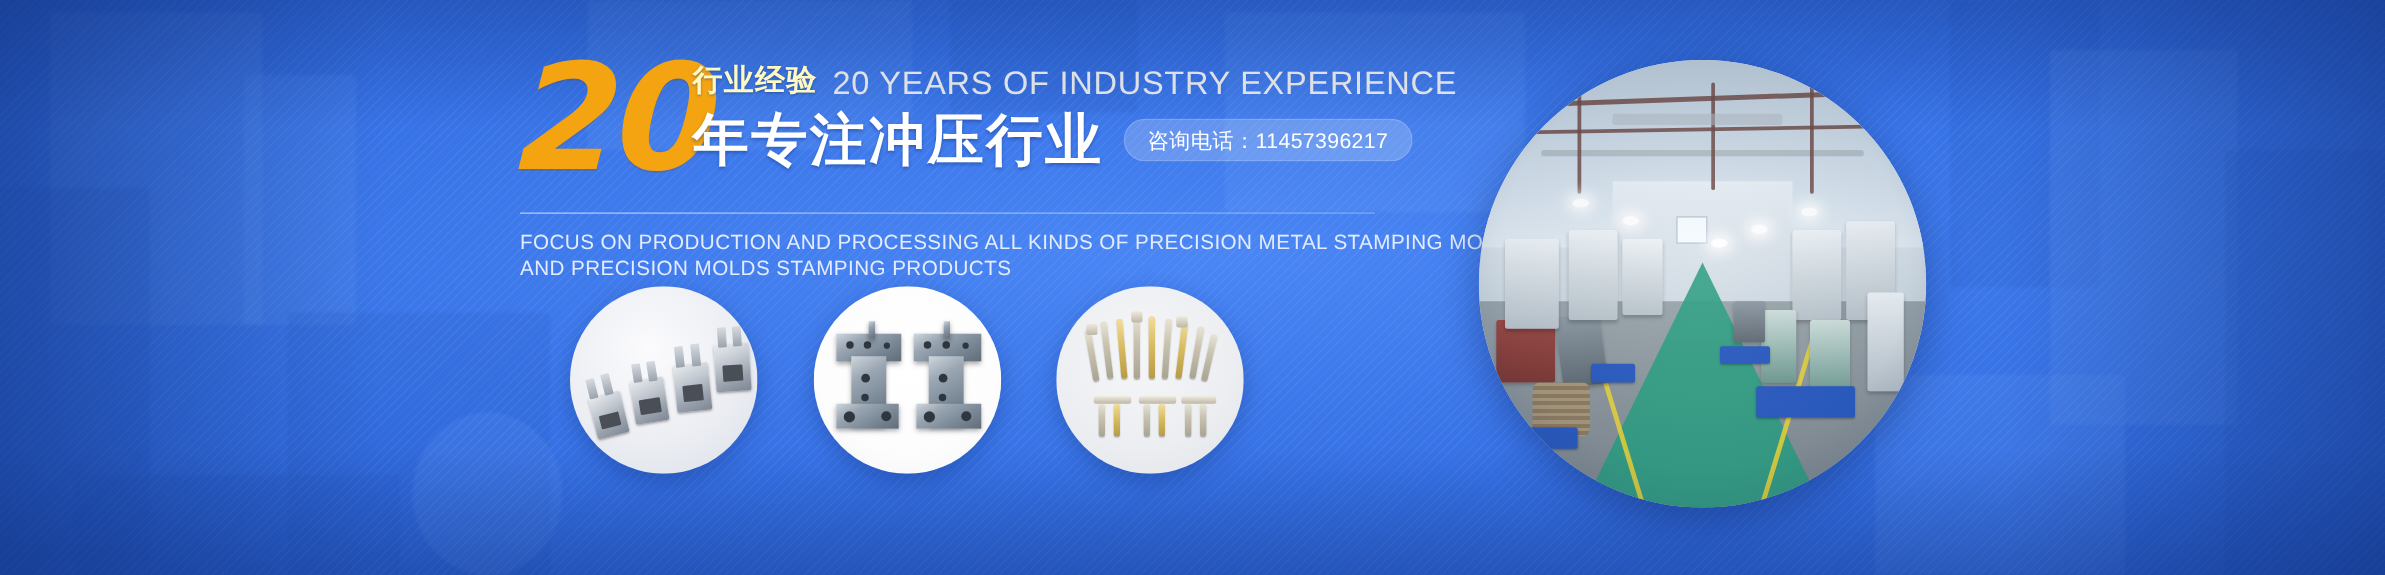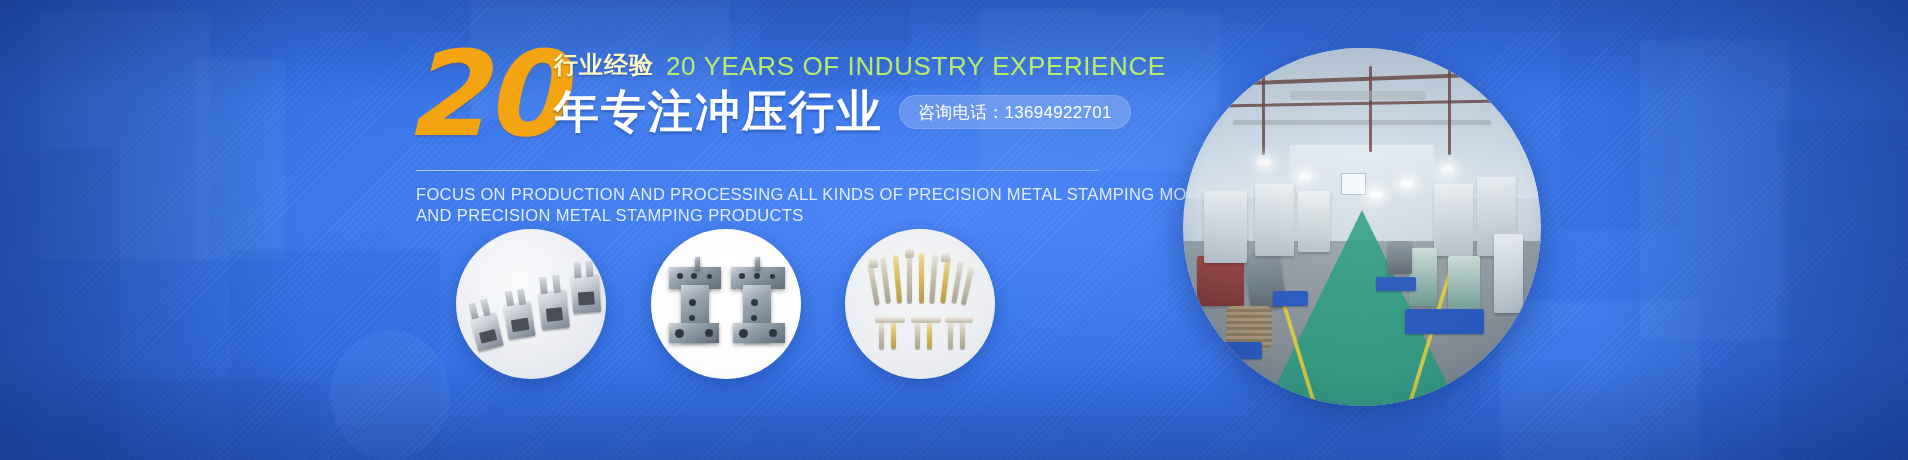--- a/index.html
+++ b/index.html
@@ -54,21 +54,21 @@
   .hl-right{position:absolute;left:138px;top:0;width:560px;}
 
   .line1{display:flex;align-items:flex-end;gap:12px;height:36px;}
   .cn-small{
     font-size:24px;font-weight:bold;color:#fef9c3;
     letter-spacing:1px;line-height:30px;
     text-shadow:0 1px 2px rgba(10,40,110,.45);
     white-space:nowrap;
   }
   .en-small{
-    font-size:26px;color:#bef264;letter-spacing:.6px;
+    font-size:26px;color:#e5e5e5;letter-spacing:.6px;
     line-height:28px;font-weight:400;white-space:nowrap;
     opacity:.96;
   }
 
   .line2{display:flex;align-items:center;gap:16px;margin-top:6px;height:52px;}
   .cn-big{
     font-size:45px;font-weight:bold;color:#ffffff;
     letter-spacing:2px;line-height:50px;white-space:nowrap;
     text-shadow:0 2px 3px rgba(10,40,110,.40);
     text-align:center;
@@ -197,31 +197,31 @@
 
       <div class="hl-right">
 
         <div class="line1">
           <span class="cn-small">行业经验</span>
           <span class="en-small">20 YEARS OF INDUSTRY EXPERIENCE</span>
         </div>
 
         <div class="line2">
           <span class="cn-big">年专注冲压行业</span>
-          <span class="phone-pill">咨询电话：13694922701</span>
+          <span class="phone-pill">咨询电话：11457396217</span>
         </div>
 
       </div>
     </div>
 
     <div class="divider"></div>
 
     <div class="sub">
       <div>FOCUS ON PRODUCTION AND PROCESSING ALL KINDS OF PRECISION METAL STAMPING MOLDS</div>
-      <div>AND PRECISION METAL STAMPING PRODUCTS</div>
+      <div>AND PRECISION MOLDS STAMPING PRODUCTS</div>
     </div>
 
   </div>
 
   <div class="circle prod c1">
     <div class="prod-inner pbg1">
       <div class="usb part" style="left:18px;top:86px;width:26px;height:34px;transform:rotate(-14deg);"></div>
       <div class="usbtab" style="left:14px;top:74px;width:7px;height:16px;transform:rotate(-14deg);"></div>
       <div class="usbtab" style="left:26px;top:70px;width:7px;height:17px;transform:rotate(-14deg);"></div>
 

